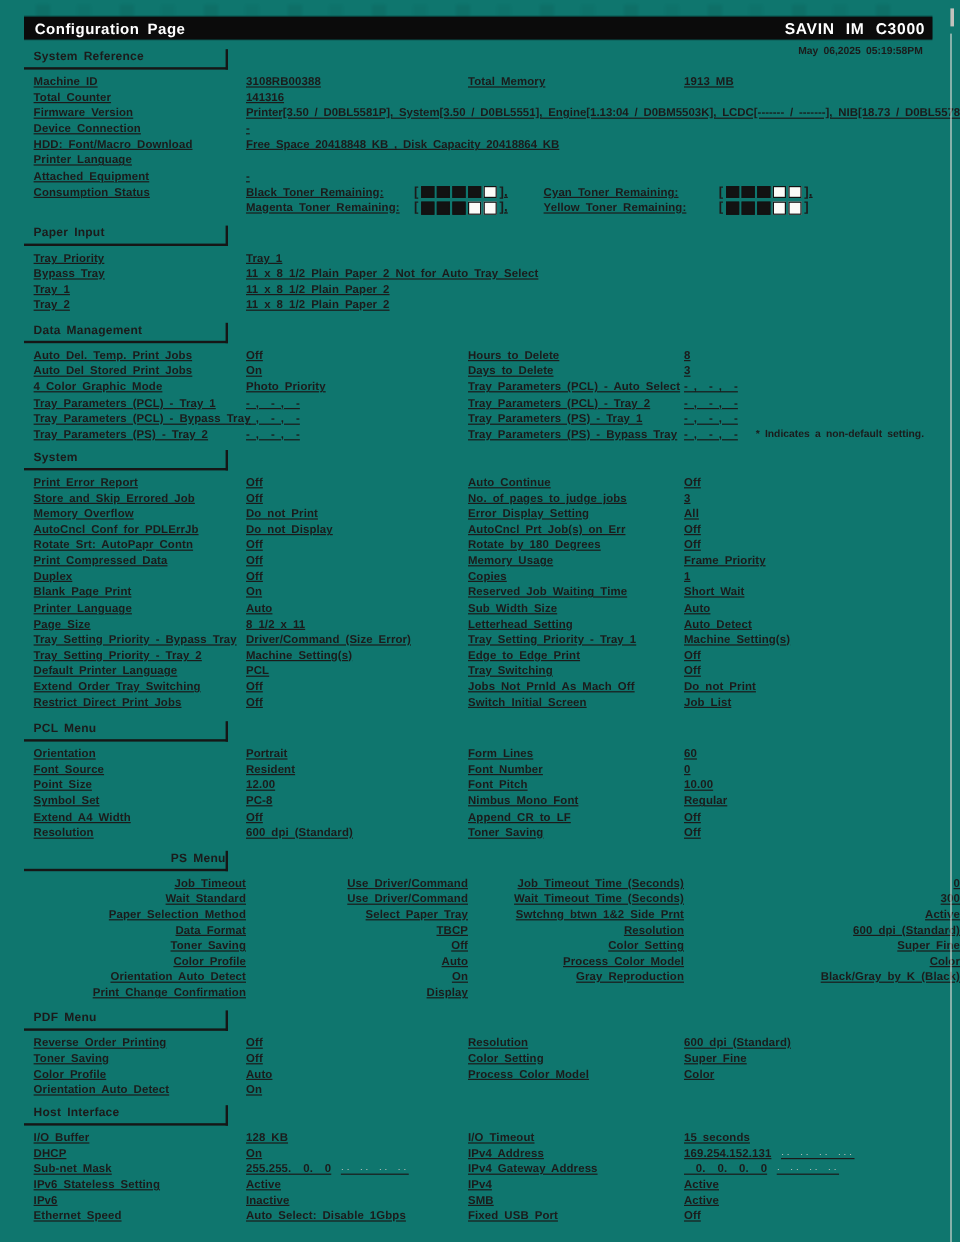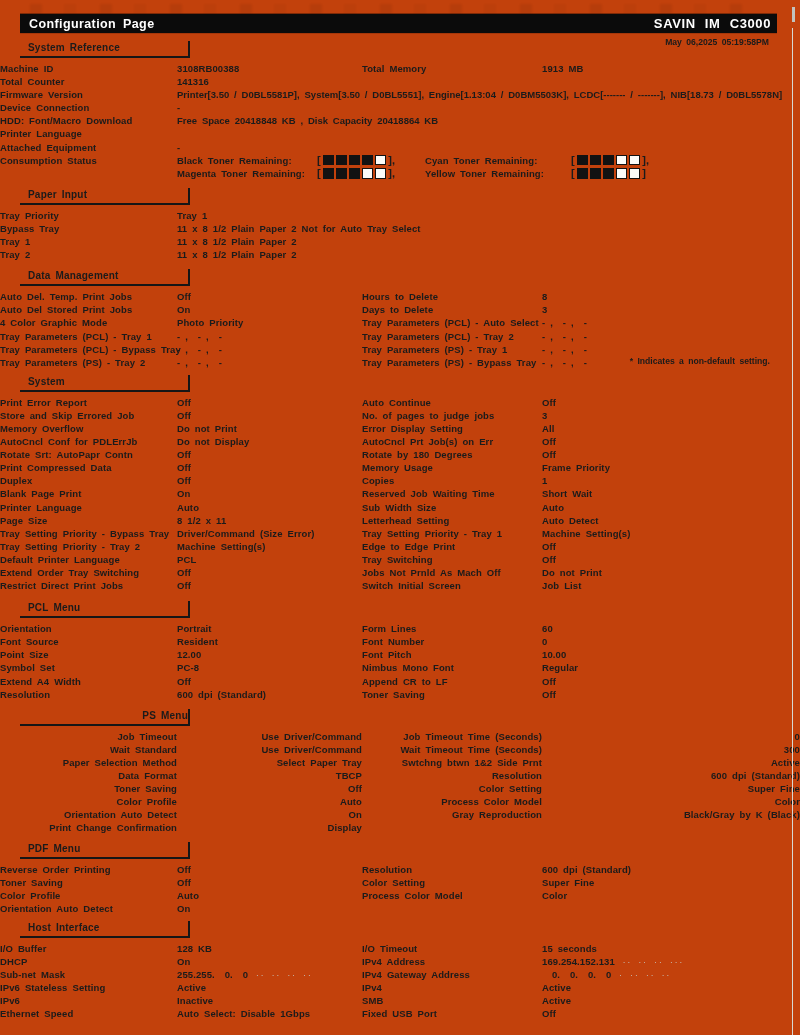--- a/index.html
+++ b/index.html
@@ -1,18 +1,18 @@
 <!DOCTYPE html>
 <html><head>
 <meta charset="utf-8">
 <style>
   html,body{margin:0;padding:0;background:#9a9a98;}
   .page{
     position:relative;width:800px;height:1035px;margin:0 auto;
-    background:#c2410c;overflow:hidden;color:#1b1b1b;
+    background:#0f766e;overflow:hidden;color:#1b1b1b;
     font-family:"Liberation Sans",sans-serif;
   }
   .scan-noise{
     position:absolute;top:4px;left:30px;right:45px;height:10px;
     background:repeating-linear-gradient(90deg,rgba(0,0,0,.10) 0 12px,transparent 12px 34px,rgba(0,0,0,.05) 34px 46px,transparent 46px 70px);
     filter:blur(1.2px);opacity:.6;
   }
   .topbar{
     position:absolute;top:14px;left:20px;right:23px;height:19px;
     background:#0b0b0b;color:#ffffff;
@@ -36,24 +36,24 @@
   #content section:nth-of-type(1){margin-top:8px;}
   #content section:nth-of-type(2){margin-top:8px;}
   #content section:nth-of-type(3){margin-top:8px;}
   #content section:nth-of-type(4){margin-top:6px;}
   #content section:nth-of-type(5){margin-top:9px;}
   #content section:nth-of-type(6){margin-top:8px;text-align:right;}
   #content section:nth-of-type(7){margin-top:7px;}
   #content section:nth-of-type(8){margin-top:6px;}
 
   .row{
-    display:grid;
+    margin-left:28px;display:grid;
     grid-template-columns:177px 185px 180px 1fr;
     height:13.1px;line-height:13.1px;
-    font-size:9.5px;font-weight:700;letter-spacing:.1px;word-spacing:2.2px;
+    font-size:9.5px;font-weight:700;letter-spacing:.1px;word-spacing:2.2px;text-decoration:underline;
   }
   .row span{white-space:pre;overflow:visible;}
   .val.wide{grid-column:2/5;letter-spacing:0;}
   .ghost{color:#c7c7c0;font-size:8px;letter-spacing:2px;font-weight:400;margin-left:8px;}
 
   .toner-flex{grid-column:2/5;display:flex;align-items:center;}
   .toner-name{display:inline-block;width:140px;}
   .toner-name.second{width:146px;margin-left:2px;}
   .gauge{display:inline-flex;align-items:center;gap:2.5px;width:106px;}
   .gauge .bracket{font-size:11px;font-weight:700;line-height:10px;}

